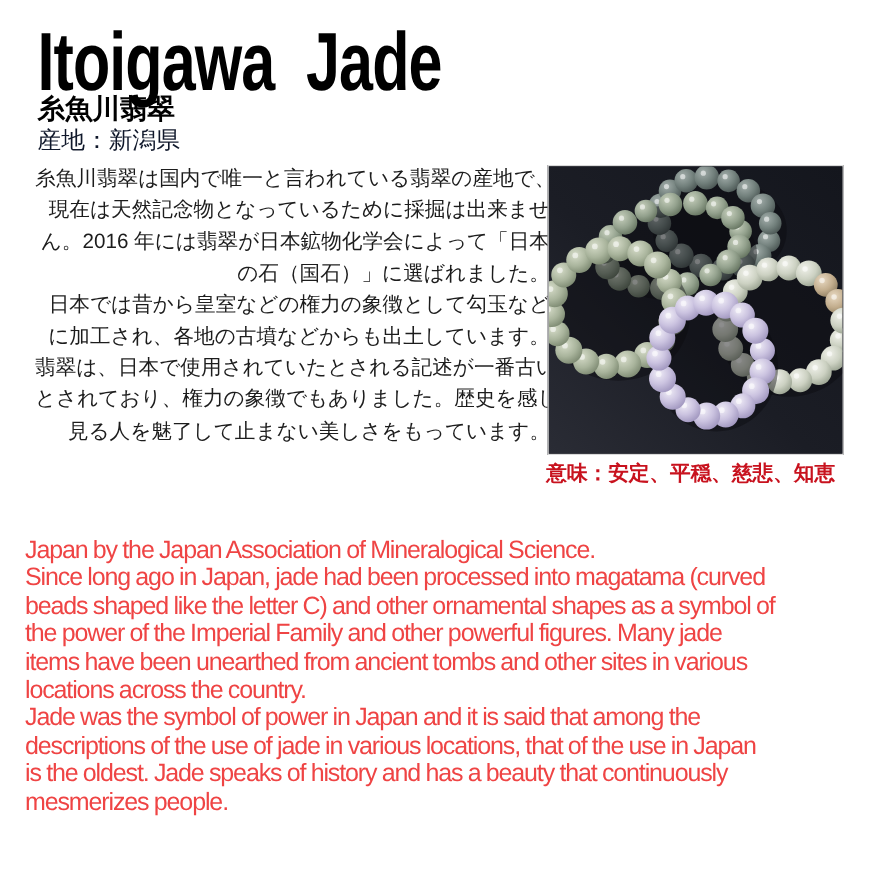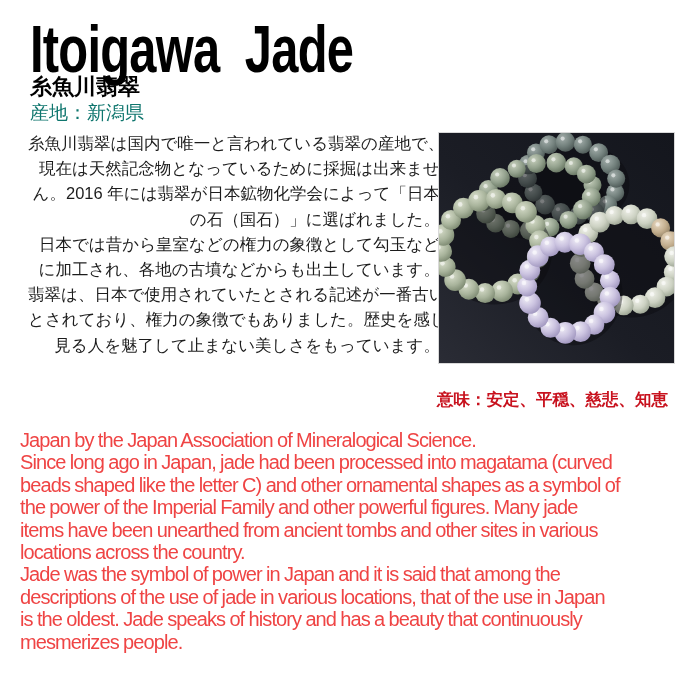--- a/index.html
+++ b/index.html
@@ -9,31 +9,31 @@
 
   .title-en{position:absolute;left:30px;top:10px;margin:0;color:#000;
             font:700 66px/78px "Liberation Sans","DejaVu Sans",sans-serif;
             letter-spacing:-1px;word-spacing:17px;white-space:pre;
             transform:scaleX(.74);transform-origin:0 0;}
 
   .title-ja{position:absolute;left:30px;top:73px;margin:0;color:#000;
             font-size:22px;line-height:27px;font-weight:700;white-space:pre;}
 
   .origin{position:absolute;left:30px;top:101px;font-size:19px;line-height:24px;
-          color:#0f766e;white-space:pre;}
+          color:#0f172a;white-space:pre;}
 
   .ja-body{position:absolute;left:28px;top:131px;width:412px;
            font-size:16.5px;line-height:25.2px;color:#1c1c1c;white-space:pre;text-align:right;}
 
   .photo{position:absolute;left:438px;top:132px;width:237px;height:232px;margin:0;
          background:#171920;border:1px solid #d9d9d9;box-sizing:border-box;overflow:hidden;}
   .photo svg{display:block;width:100%;height:100%;}
 
   .caption{position:absolute;left:437px;top:369px;font-size:16.5px;font-weight:700;
-           line-height:21px;color:#c8121e;white-space:pre;margin-top:20px;}
+           line-height:21px;color:#c8121e;white-space:pre;}
 
   .en-body{position:absolute;left:20px;top:429px;color:#ef4444;
            font-size:20px;line-height:22.4px;letter-spacing:-0.9px;word-spacing:-0.4px;
            white-space:pre;}
 </style>
 </head>
 <body>
 
 <div class="page">
 

